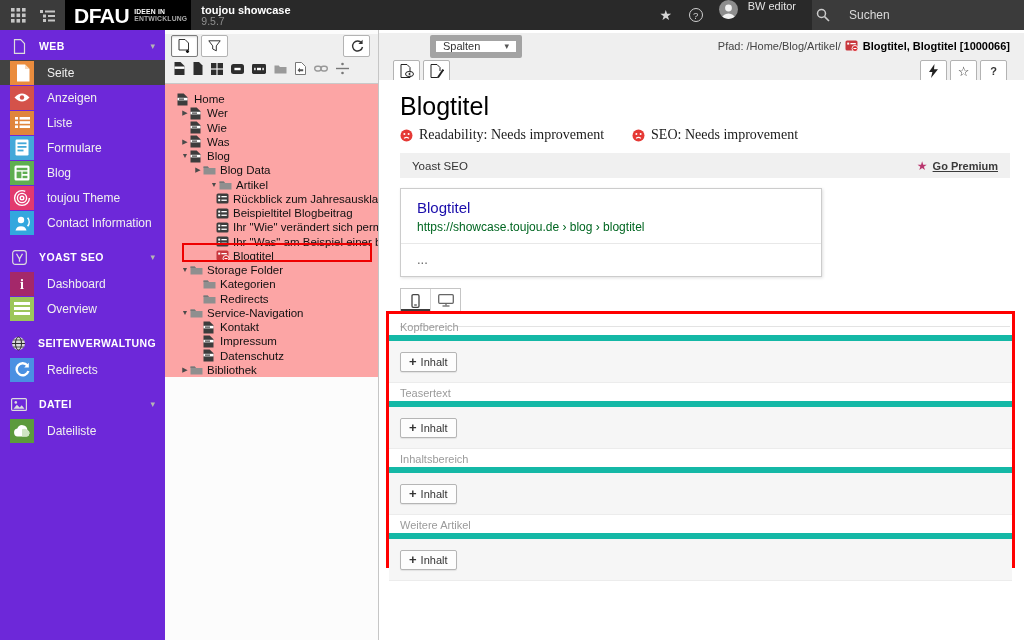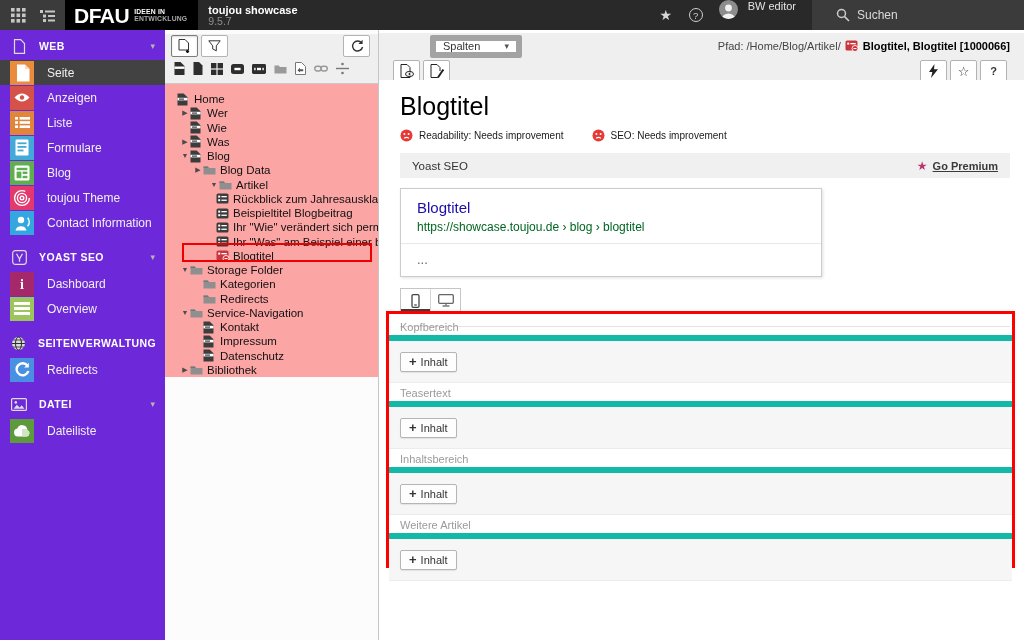--- a/index.html
+++ b/index.html
@@ -3,35 +3,35 @@
 <meta charset="utf-8">
 <style>
   html,body{margin:0;padding:0;}
   body{width:1024px;height:640px;position:relative;overflow:hidden;background:#fff;
        font-family:"Liberation Sans",sans-serif;-webkit-font-smoothing:antialiased;}
   svg{display:block;}
   
   #topbar{position:absolute;top:0;left:0;width:1024px;height:30px;background:#292929;display:flex;align-items:stretch;}
   .tb-toggles{width:65px;background:#3b3b3b;display:flex;align-items:center;justify-content:center;gap:14px;}
   .tb-tbtn{display:flex;align-items:center;justify-content:center;cursor:pointer;}
-  .tb-logo{background:#000;display:flex;align-items:center;padding:0 11px 0 9px;gap:5px;cursor:pointer;}
+  .tb-logo{background:#000;display:flex;align-items:center;padding:0 4px 0 9px;gap:5px;cursor:pointer;}
   .tb-logo-main{color:#fff;font-size:21px;font-weight:bold;letter-spacing:-.5px;line-height:21px;}
   .tb-logo-tag{display:flex;flex-direction:column;font-size:6.8px;font-weight:bold;line-height:7.3px;letter-spacing:.2px;}
   .tb-logo-tag .l1{color:#fff;}.tb-logo-tag .l2{color:#aaa;}
   .tb-site{margin-left:10px;display:flex;flex-direction:column;justify-content:center;}
   .tb-site-name{color:#fff;font-size:11px;font-weight:bold;line-height:12px;}
   .tb-site-ver{color:#8f8f8f;font-size:10.5px;line-height:11px;}
   .tb-right{margin-left:auto;display:flex;align-items:stretch;}
   .tb-ic{width:30px;display:flex;align-items:center;justify-content:center;color:#d6d6d6;cursor:pointer;}
   .tb-star{font-size:14px;}
   .tb-help{width:14px;height:14px;border:1.3px solid #cfcfcf;border-radius:50%;font-size:9.5px;color:#cfcfcf;
            display:flex;align-items:center;justify-content:center;box-sizing:border-box;}
   .tb-user{display:flex;align-items:flex-start;gap:10px;padding:0 16px 0 8px;color:#e3e3e3;font-size:11px;cursor:pointer;}
   .tb-avatar{width:19px;height:19px;border-radius:50%;background:#8d8d8d;overflow:hidden;display:flex;align-items:flex-end;justify-content:center;}
-  .tb-search{width:212px;background:#3b3b3b;display:flex;align-items:center;gap:7px;padding-left:24px;color:#dadada;font-size:12px;box-sizing:border-box;cursor:text;}
+  .tb-search{width:212px;background:#3b3b3b;display:flex;align-items:center;gap:19px;padding-left:4px;color:#dadada;font-size:12px;box-sizing:border-box;cursor:text;}
   
   #modulemenu{position:absolute;top:30px;left:0;width:165px;bottom:0;background:#6d28d9;}
   .mm-head{height:28px;display:flex;align-items:center;padding:0 10px 0 11px;gap:12px;margin-top:8px;cursor:pointer;}
   .mm-head.first{margin-top:2px;}
   .mm-head-ic{width:16px;display:flex;justify-content:center;}
   .mm-head-label{color:#fff;font-size:10.5px;font-weight:bold;letter-spacing:.4px;}
   .mm-caret{margin-left:auto;color:#b5b5b5;font-size:9px;}
   .mm-item{height:25px;display:flex;align-items:center;gap:13px;padding-left:10px;cursor:pointer;}
   .mm-item.active{background:#424242;}
   .mm-ic{width:24px;height:24px;flex:0 0 24px;display:flex;align-items:center;justify-content:center;}
@@ -58,21 +58,21 @@
   .dh-select{width:92px;height:23px;background:#fff;border:6px solid #a3a3a3;border-radius:2px;display:flex;align-items:center;
              padding:0 7px;font-size:11px;color:#333;box-sizing:border-box;cursor:pointer;margin-left:37px;}
   .dh-select .car{margin-left:auto;font-size:9px;color:#555;}
   .dh-path{margin-left:auto;font-size:11px;color:#444;display:flex;align-items:center;gap:4px;}
   .dh-record{font-weight:bold;color:#000;}
   .dh-row2{display:flex;align-items:center;height:24px;}
   .dh-right{margin-left:auto;display:flex;}
   .content-body{position:absolute;top:50px;left:0;right:0;bottom:0;background:#fff;padding:13px 14px 0 21px;overflow:hidden;}
   h1.page-title{margin:0;font-size:25px;line-height:27px;font-weight:500;color:#000;}
   .badges{margin-top:8px;display:flex;align-items:center;height:14px;}
-  .badge{display:flex;align-items:center;gap:6px;font-size:10px;color:#1a1a1a;}
+  .badge{display:flex;align-items:center;gap:6px;font-size:14px;color:#1a1a1a;font-family:Liberation Serif, serif;}
   .badge+.badge{margin-left:28px;}
   .yoast-bar{margin-top:11px;height:25px;background:#f0f0f0;display:flex;align-items:center;padding:0 12px;}
   .yoast-title{font-size:11.5px;color:#333;}
   .premium{margin-left:auto;display:flex;align-items:center;gap:5px;cursor:pointer;}
   .premium .pstar{font-size:12px;}
   .premium .plabel{font-size:11px;font-weight:bold;color:#3a3a3a;text-decoration:underline;}
   .snippet{margin-top:10px;width:420px;border:1px solid #ccc;background:#fff;box-shadow:1px 1px 3px rgba(0,0,0,.13);}
   .sn-title{padding:10px 16px 0;font-size:15px;line-height:17px;color:#1a0dab;cursor:pointer;}
   .sn-url{padding:4px 16px 9px;font-size:12px;line-height:14px;color:#006621;}
   .sn-div{border-top:1px solid #e8e8e8;}

